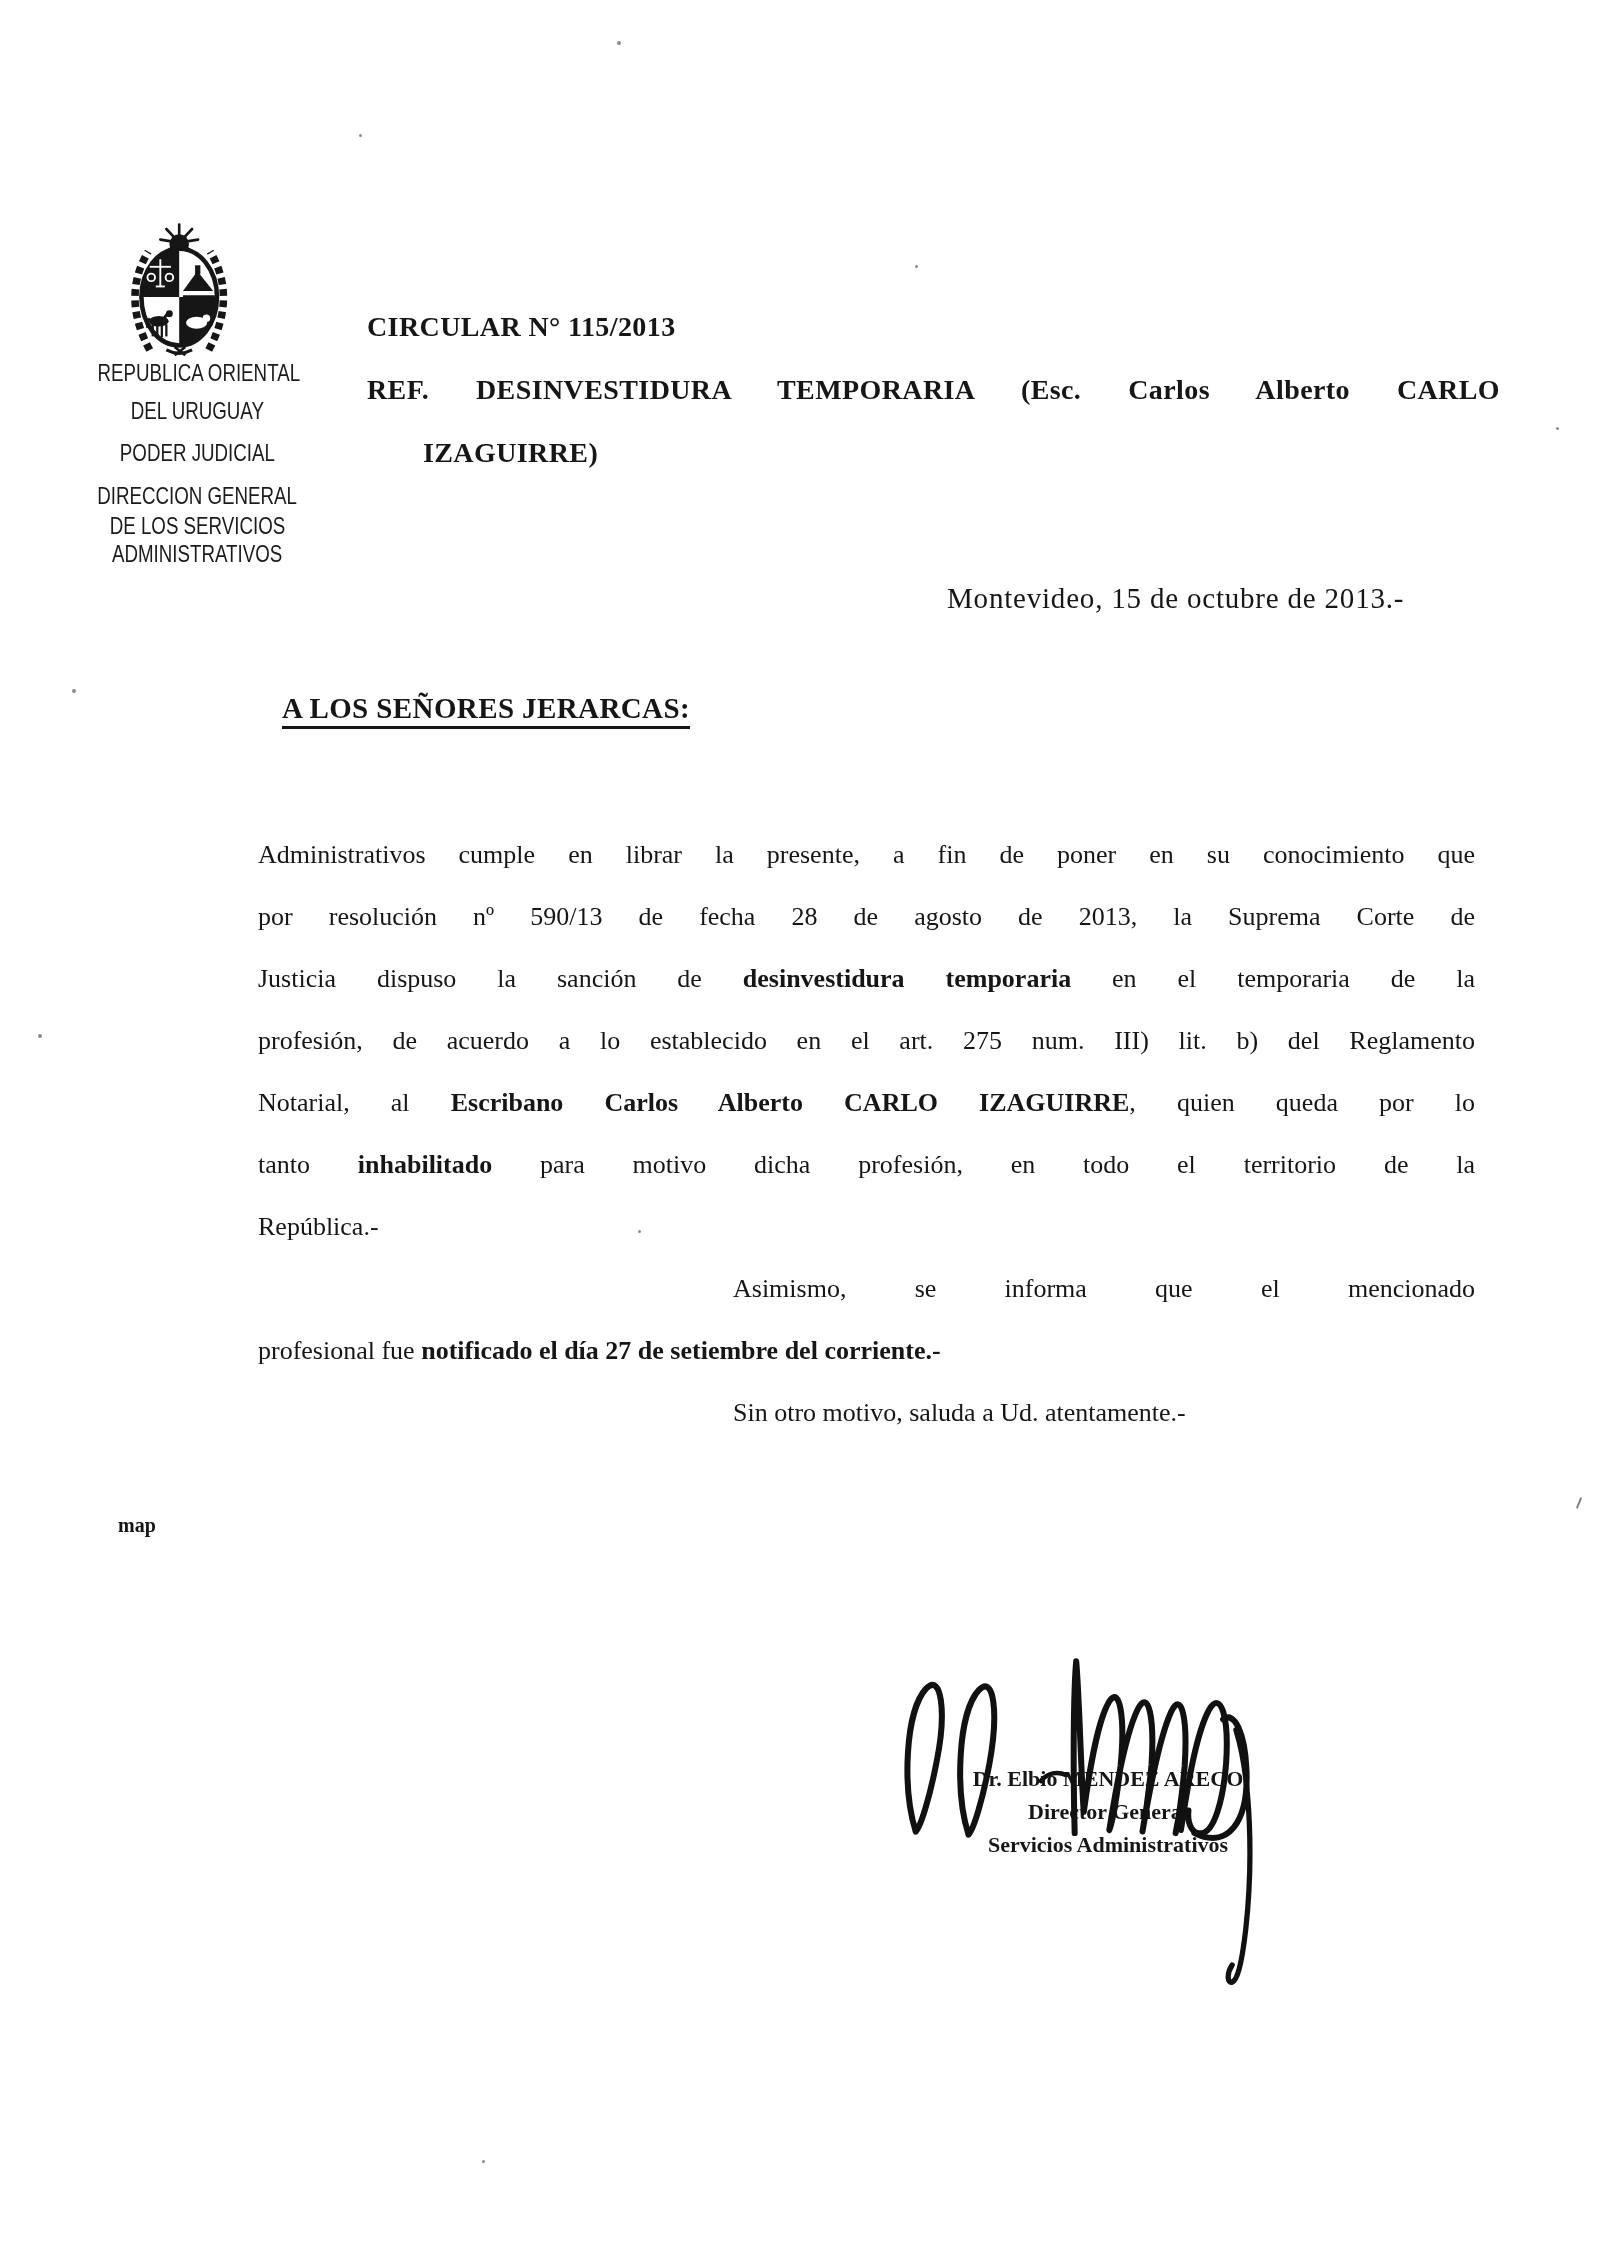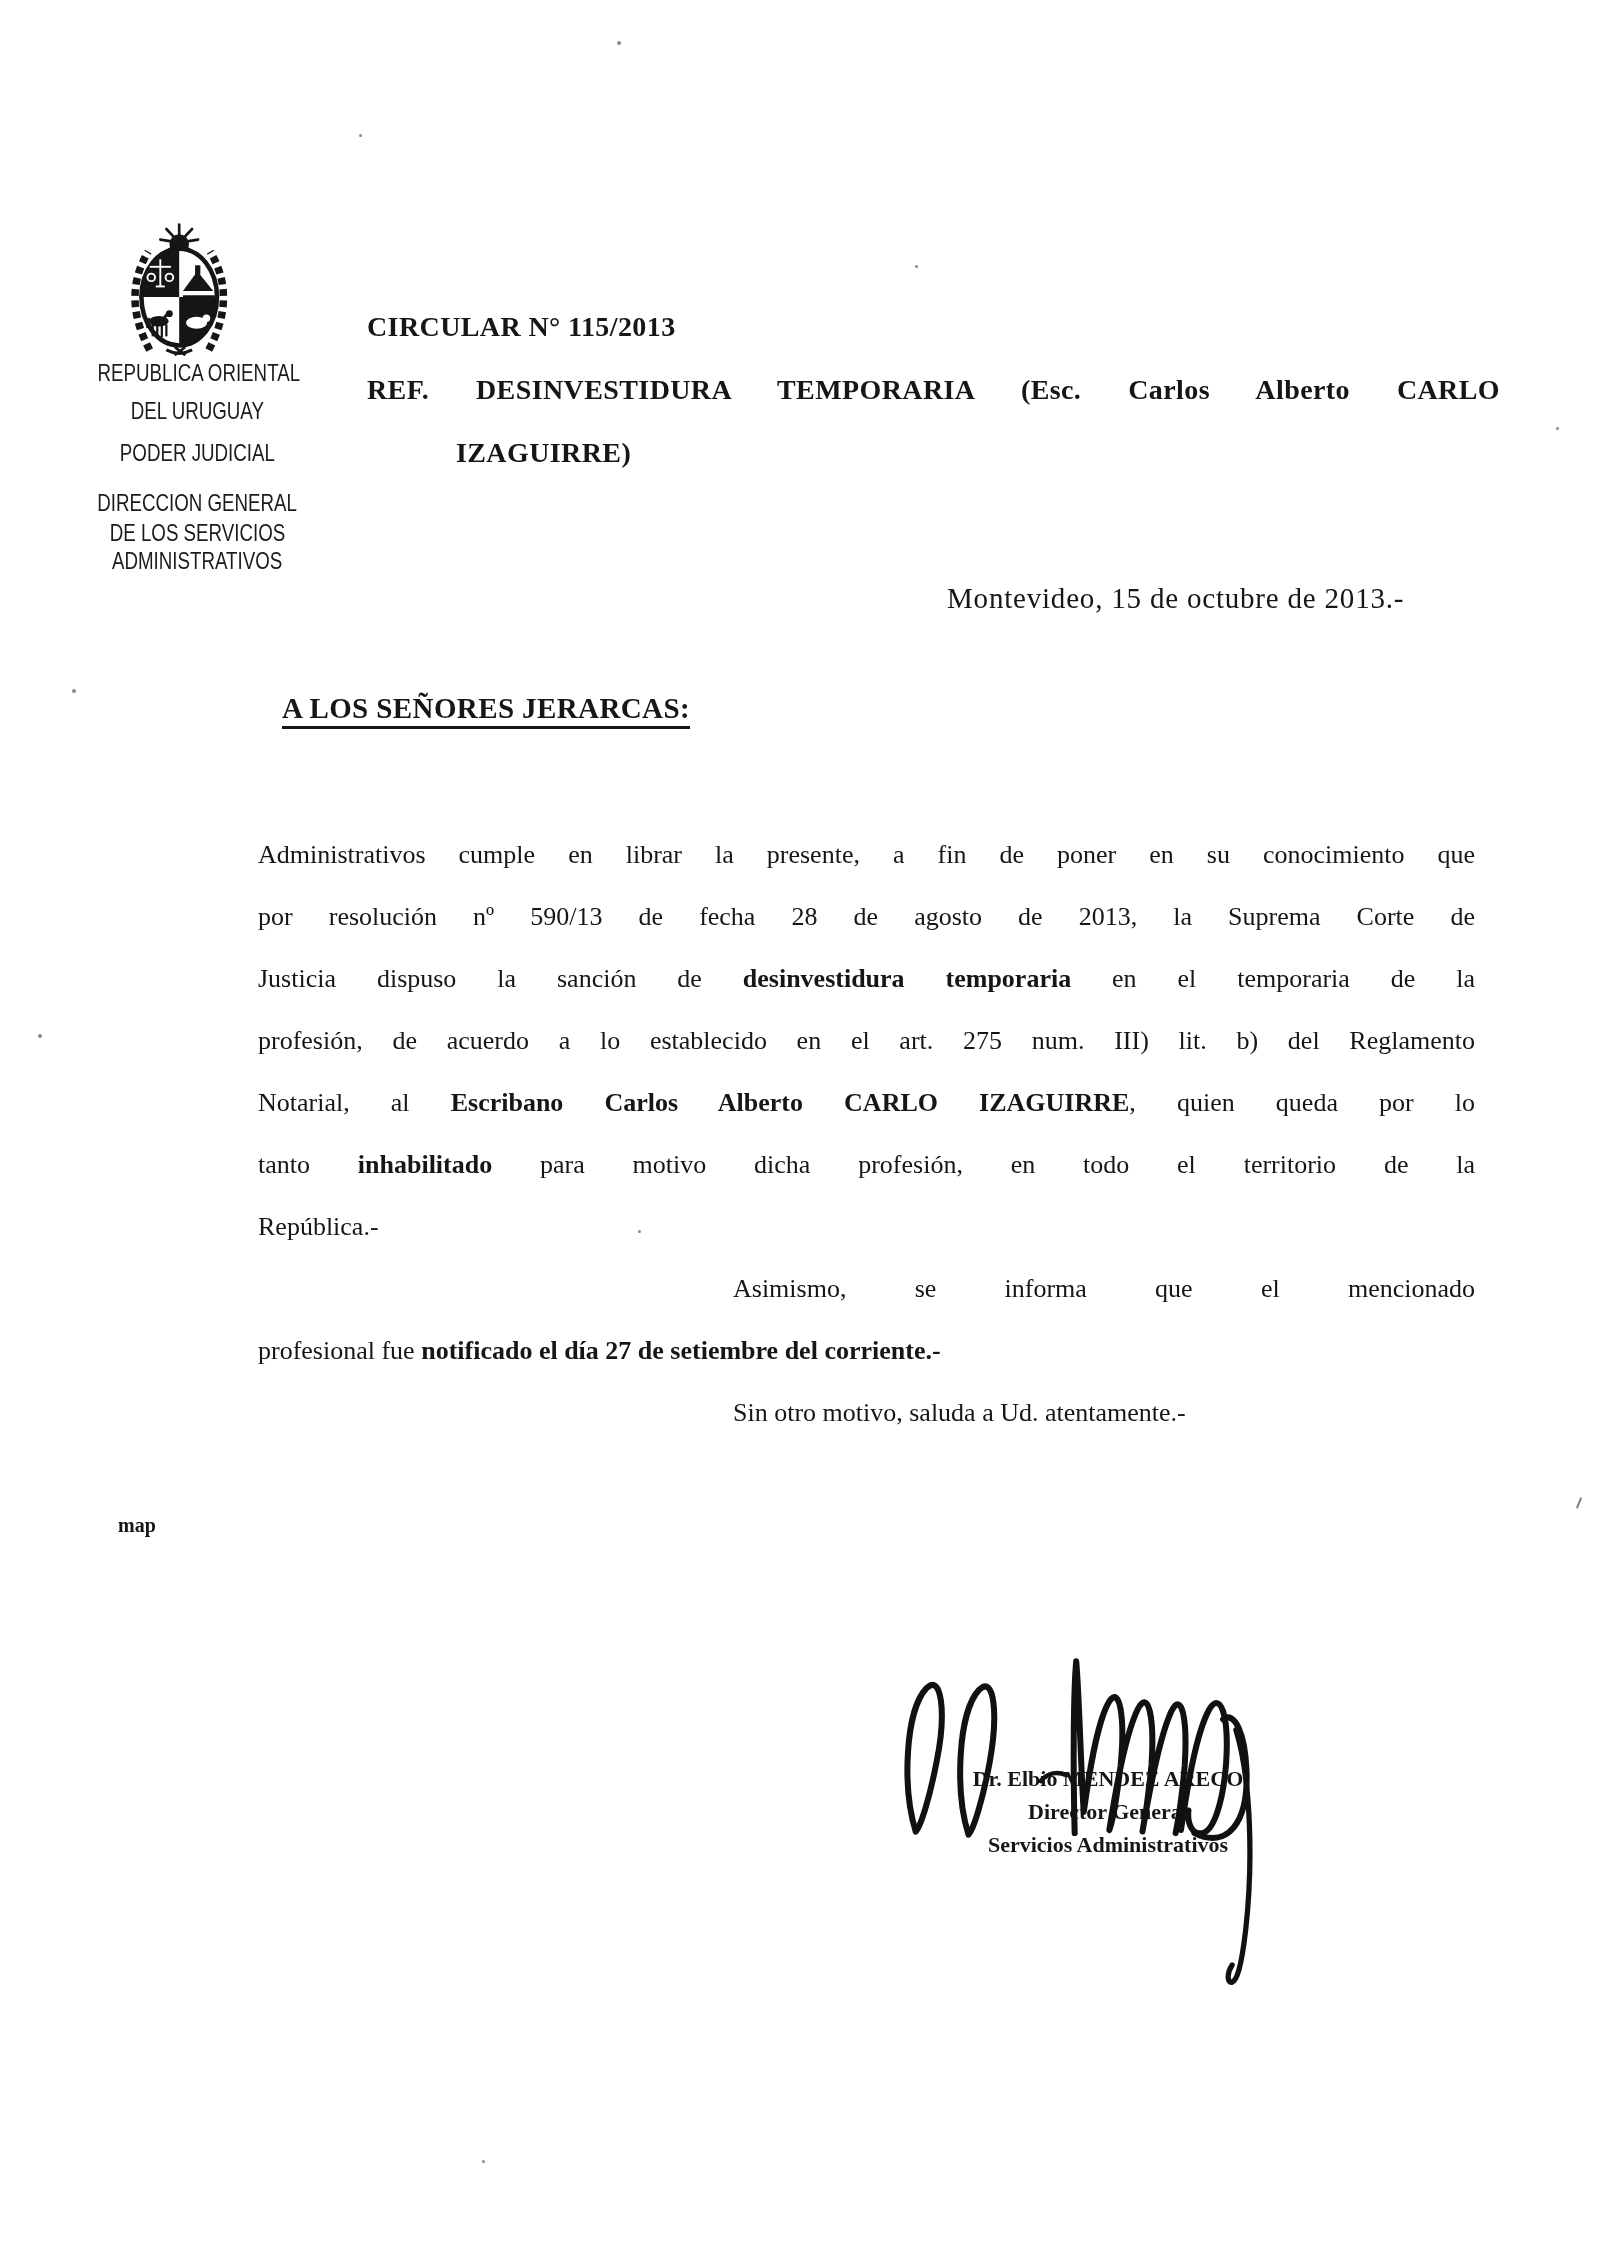--- a/index.html
+++ b/index.html
@@ -11,29 +11,29 @@
   
   .crest{position:absolute;left:121px;top:221px;width:127px;height:143px;}
   .lh-text{
     position:absolute;left:69px;top:359px;width:256px;
     font-family:"Liberation Sans",sans-serif;font-size:24px;color:#1b1b1b;
   }
   .lh-line{text-align:center;line-height:28px;white-space:nowrap;}
   .lh-line>span{display:inline-block;transform:scaleX(0.78);white-space:nowrap;}
   .lh-line:nth-child(2){margin-top:9.8px;}
   .lh-line:nth-child(3){margin-top:14.3px;}
-  .lh-line:nth-child(4){margin-top:22px;text-align:center;}
+  .lh-line:nth-child(4){margin-top:15px;text-align:center;}
   .lh-line:nth-child(5){margin-top:1.5px;}
   
   .header{
     position:absolute;left:367px;top:295px;width:1133px;
     font-weight:bold;font-size:28px;line-height:63px;letter-spacing:0.4px;
   }
   .h-just{text-align:justify;text-align-last:justify;text-justify:inter-word;}
-  .h-ind{margin-left:89px;}
+  .h-ind{margin-left:56px;}
   
   .dateline{position:absolute;left:947px;top:582px;font-size:29px;letter-spacing:0.8px;}
   .salutation{position:absolute;left:282px;top:692px;font-size:29px;font-weight:bold;}
   .salutation>span{border-bottom:3px solid #161616;padding-bottom:2.3px;letter-spacing:0.4px;}
   
   .body-text{
     position:absolute;left:258px;top:824px;width:1217px;
     font-size:26px;line-height:62px;
   }
   .bl{min-height:62px;}

